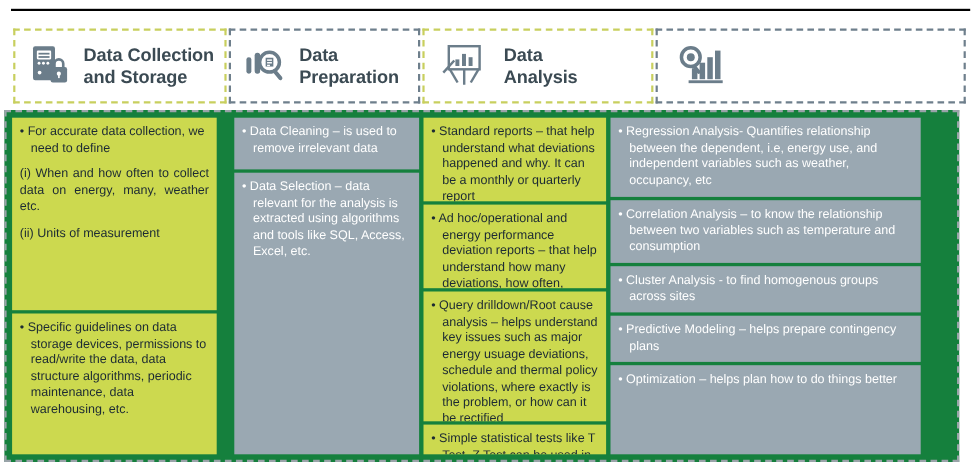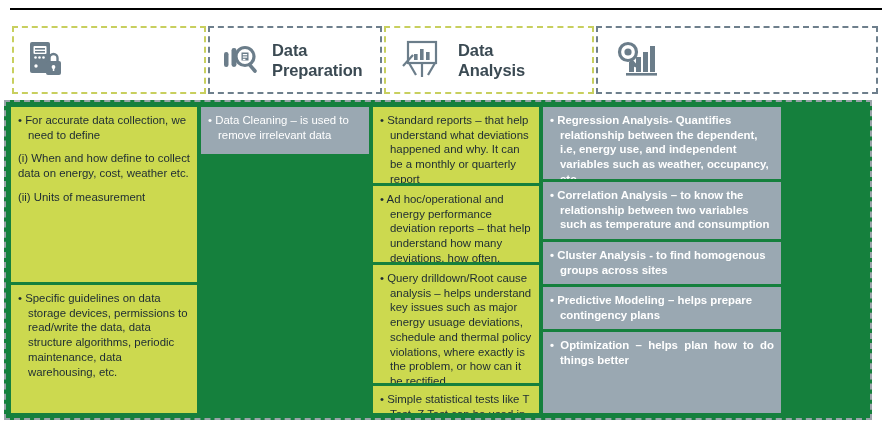--- a/index.html
+++ b/index.html
@@ -98,23 +98,23 @@
     height: 100%;
     gap: 4px;
   }
   .col {
     display: flex;
     flex-direction: column;
     gap: 3px;
     height: 100%;
   }
   .col.k1 { width: 186px; }
-  .col.k2 { width: 168px; }
+  .col.k2 { width: 168px; margin-left: 12px; }
   .col.k3 { width: 166px; }
-  .col.k4 { width: 238px; font-weight: bold; }
+  .col.k4 { width: 282px; }
 
   .blk {
     box-sizing: border-box;
     padding: 6px 7px 6px 7px;
     font-size: 11.4px;
     line-height: 1.29;
     overflow: hidden;
   }
   .blk.green {
     background: #ccd94f;
@@ -161,20 +161,22 @@
           <circle cx="9.5" cy="18.5" r="1.3" fill="#ffffff"></circle>
           <circle cx="13.5" cy="18.5" r="1.3" fill="#ffffff"></circle>
           <circle cx="17.5" cy="18.5" r="1.3" fill="#ffffff"></circle>
           <circle cx="10" cy="27" r="1.7" fill="#ffffff"></circle>
           <path d="M22 22 h11 a2 2 0 0 1 2 2 v10 a2 2 0 0 1 -2 2 h-11 a2 2 0 0 1 -2 -2 v-10 a2 2 0 0 1 2 -2 z" fill="#6b7d8a"></path>
           <path d="M23.5 22.5 v-3.5 a4 4 0 0 1 8 0 v3.5" stroke="#6b7d8a" stroke-width="2.4" fill="none"></path>
           <circle cx="27.5" cy="28" r="1.9" fill="#ffffff"></circle>
           <rect x="26.8" y="28" width="1.5" height="4" fill="#ffffff"></rect>
         </svg>
       </div>
+      <div class="hdr-title">Data Collection
+and Storage</div>
     </div>
 
     <div class="hdr-cell c2">
       <div class="hdr-icon">
         <svg width="42" height="40" viewBox="0 0 42 40" fill="none">
           <rect x="3" y="12" width="4.5" height="15" rx="2.2" fill="#6b7d8a"></rect>
           <rect x="10.5" y="8" width="5" height="19" rx="2.4" fill="#6b7d8a"></rect>
           <circle cx="24" cy="16.5" r="9" stroke="#6b7d8a" stroke-width="3.2" fill="none"></circle>
           <rect x="20.5" y="12.5" width="7" height="8" fill="#6b7d8a"></rect>
           <rect x="21.8" y="14" width="4.4" height="1.3" fill="#ffffff"></rect>
@@ -220,32 +222,35 @@
     </div>
 
   </div>
 
   <div class="content-frame">
     <div class="cols">
 
       <div class="col k1">
         <div class="blk green g1" style="height:175px">
           <p class="bullet">For accurate data collection, we need to define</p>
-          <p style="text-align:justify">(i) When and how define to collect data on energy, cost, weather etc.</p>
+          <p style="text-align:justify">(i) When and how often to collect data on energy, many, weather etc.</p>
           <p>(ii) Units of measurement</p>
         </div>
         <div class="blk green" style="flex:1 1 auto">
           <p class="bullet">Specific guidelines on data storage devices, permissions to read/write the data, data structure algorithms, periodic maintenance, data warehousing, etc.</p>
         </div>
       </div>
 
       <div class="col k2">
         <div class="blk gray g1" style="height:47px">
           <p class="bullet">Data Cleaning – is used to remove irrelevant data</p>
         </div>
+        <div class="blk gray" style="flex:1 1 auto">
+          <p class="bullet">Data Selection – data relevant for the analysis is extracted using algorithms and tools like SQL, Access, Excel, etc.</p>
+        </div>
       </div>
 
       <div class="col k3">
         <div class="blk green g1" style="height:76px">
           <p class="bullet">Standard reports – that help understand what deviations happened and why. It can be a monthly or quarterly report</p>
         </div>
         <div class="blk green g1" style="height:76px">
           <p class="bullet">Ad hoc/operational and energy performance deviation reports – that help understand how many deviations, how often, where, etc.</p>
         </div>
         <div class="blk green g1" style="height:118px">

